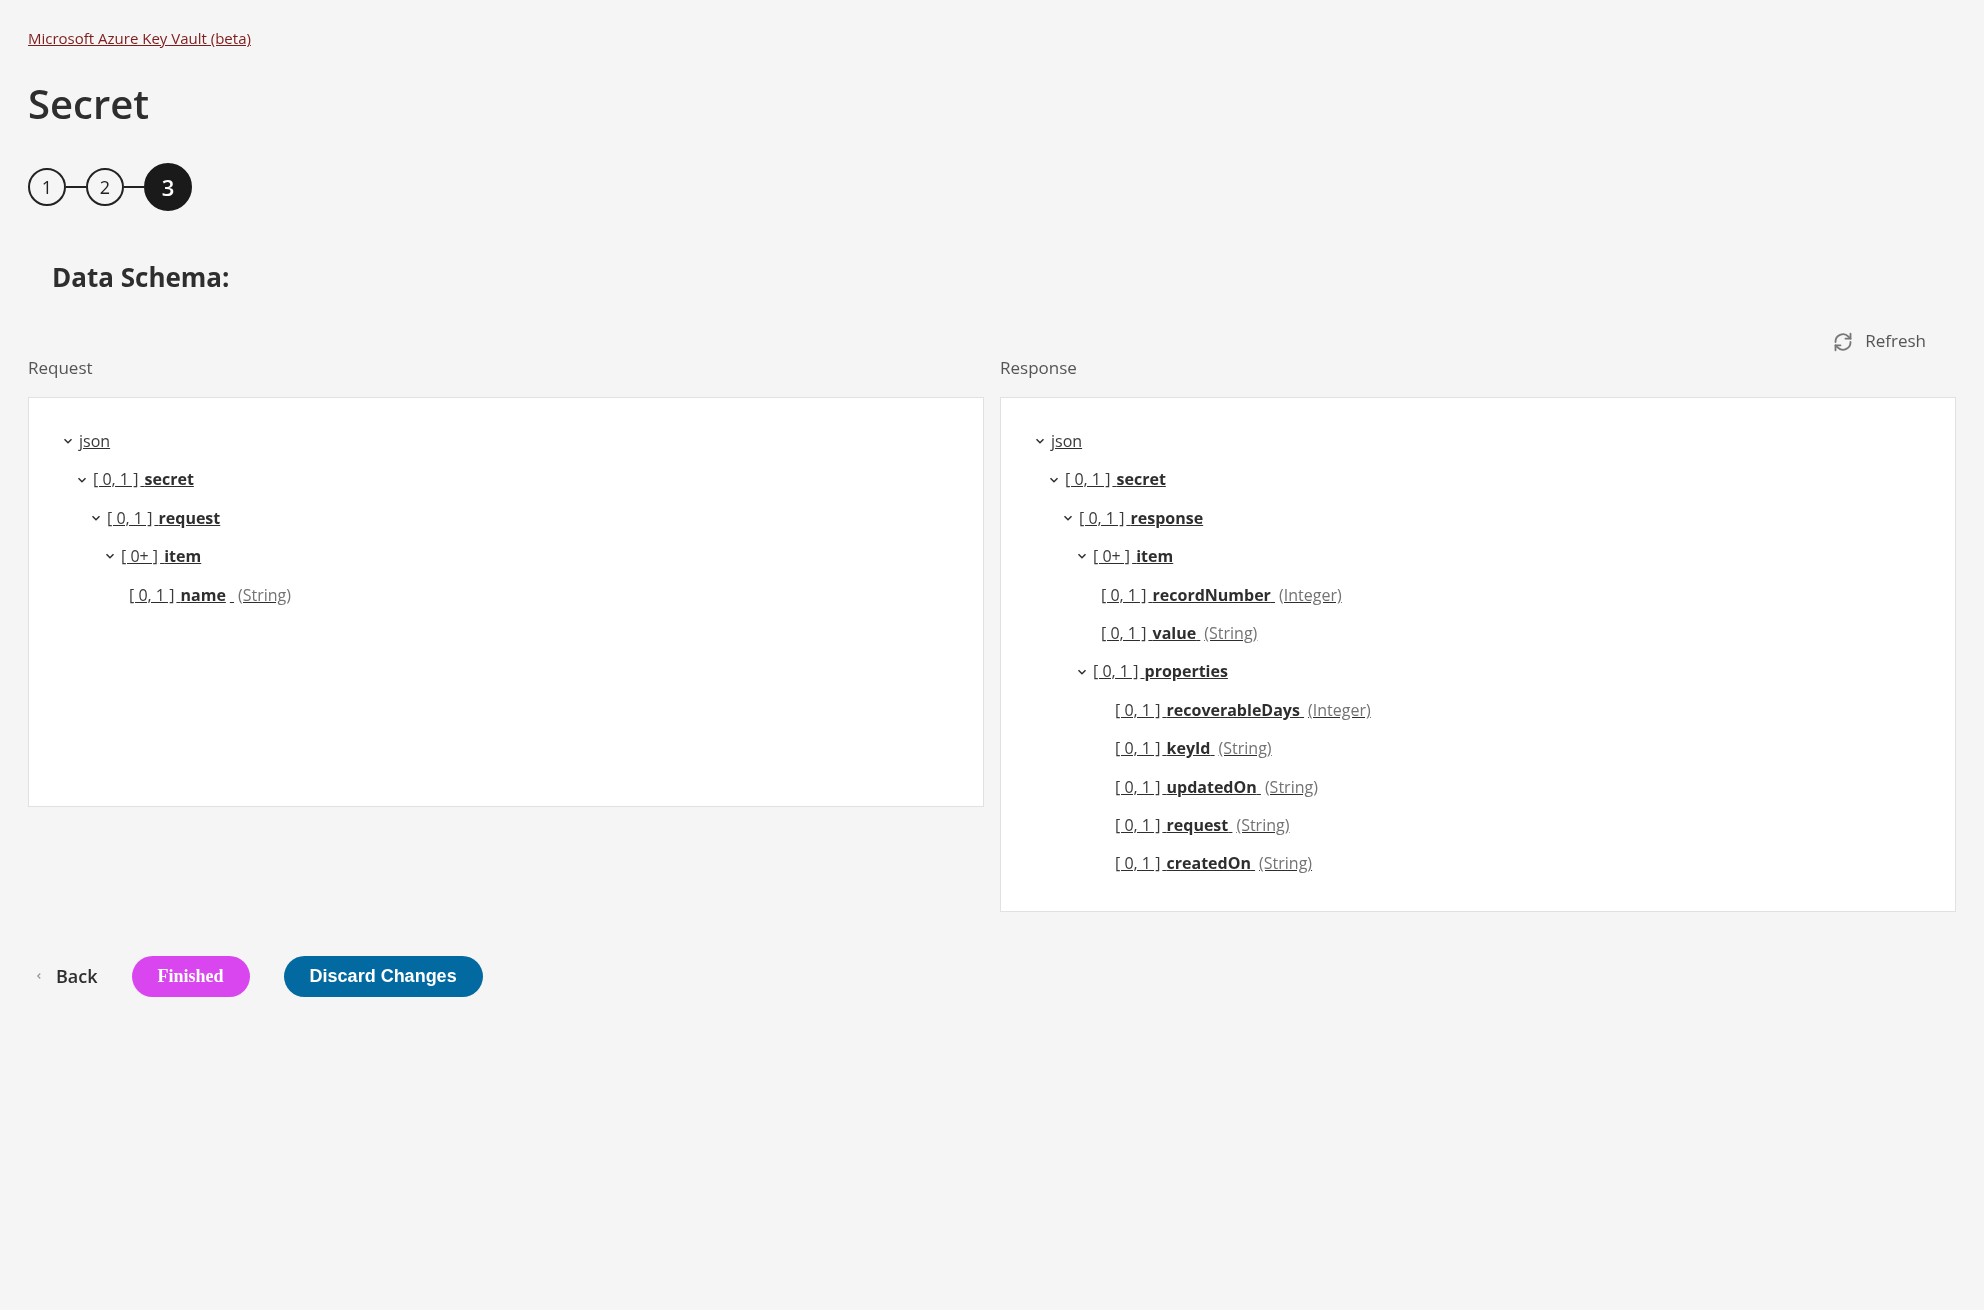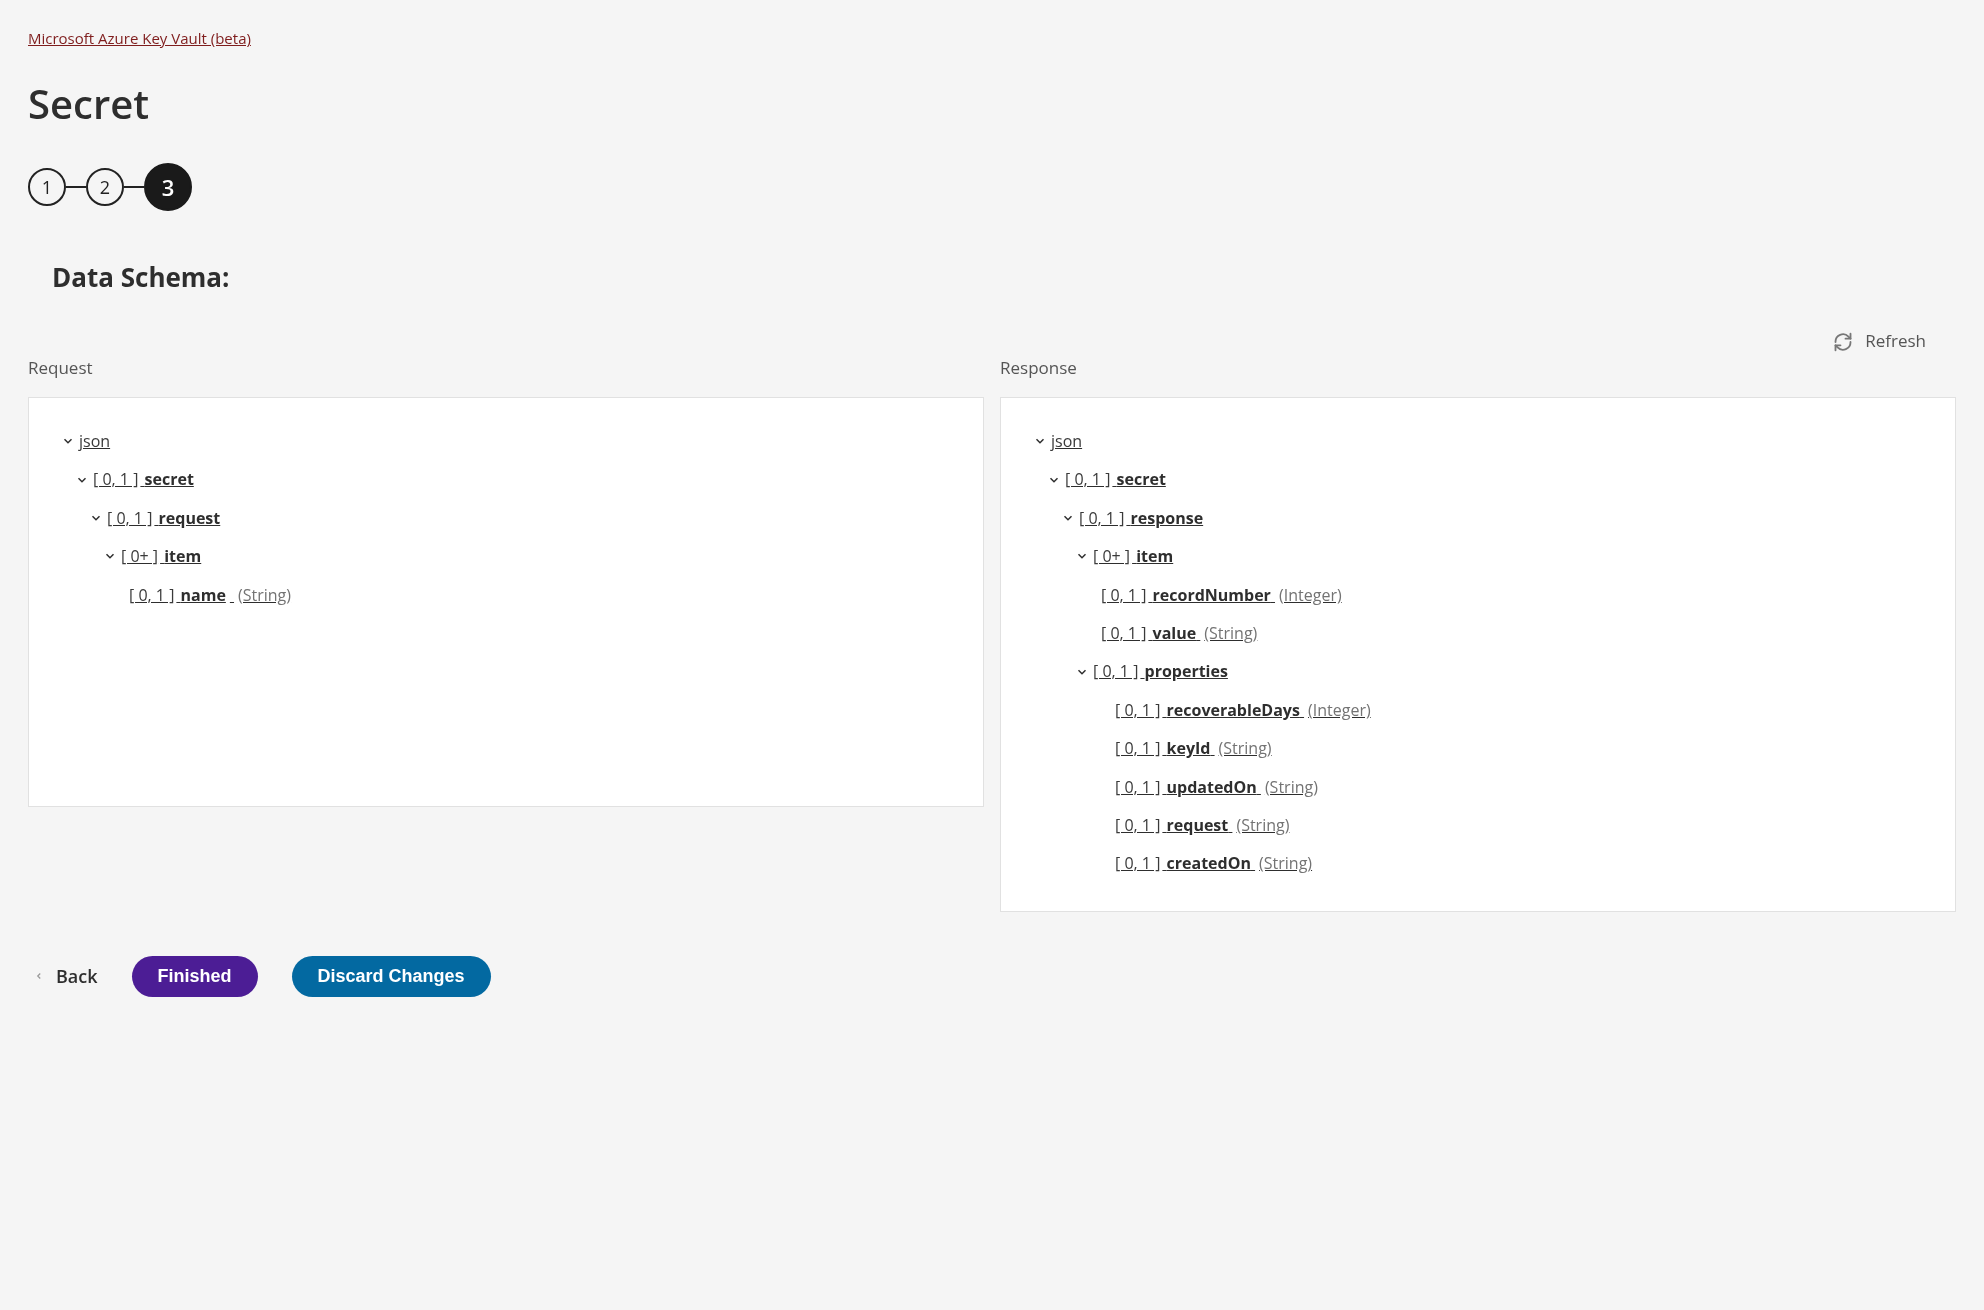--- a/index.html
+++ b/index.html
@@ -141,21 +141,21 @@
     .back-btn .chev { color: #888; font-weight:400;}
     .pill {
       border: none;
       border-radius: 999px;
       padding: 10px 26px;
       font-size: 18px;
       font-weight: 600;
       cursor: pointer;
       color: #fff;
     }
-    .pill.primary { background: #4c1d95; }
+    .pill.primary { background: #d946ef; font-family: Liberation Serif, serif; }
     .pill.secondary { background: #0369a1; }
   </style>
 </head>
 <body>
 
 
 
 
 <a class="breadcrumb">Microsoft Azure Key Vault (beta)</a>
 

